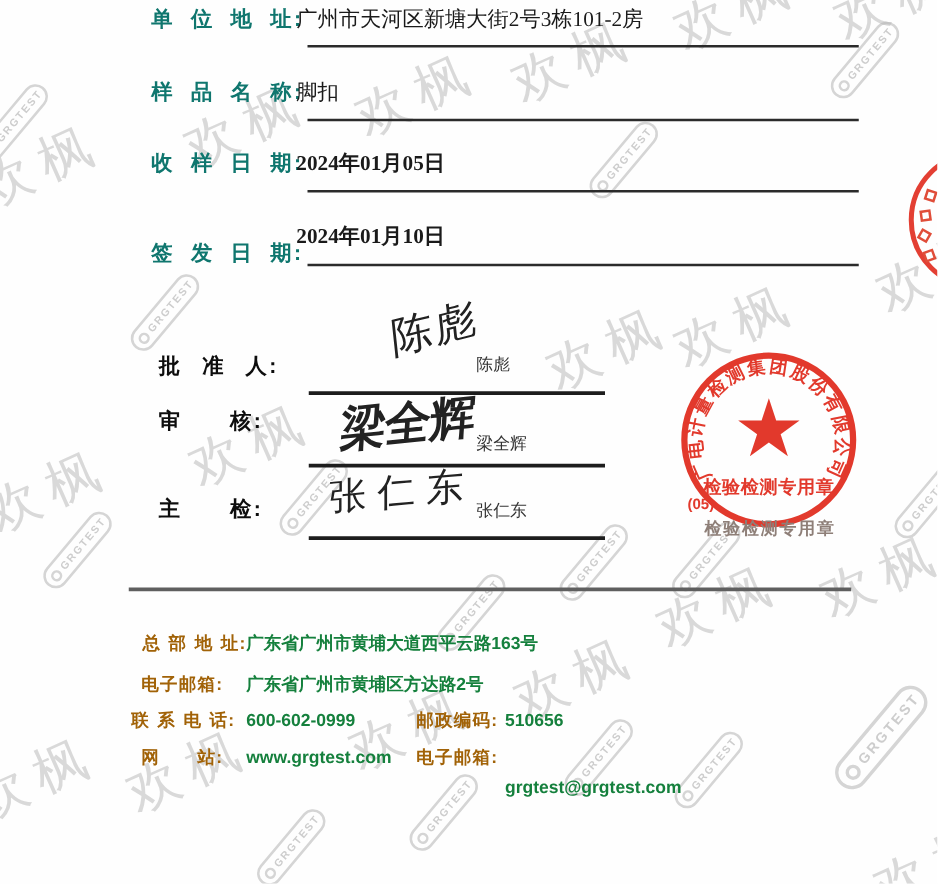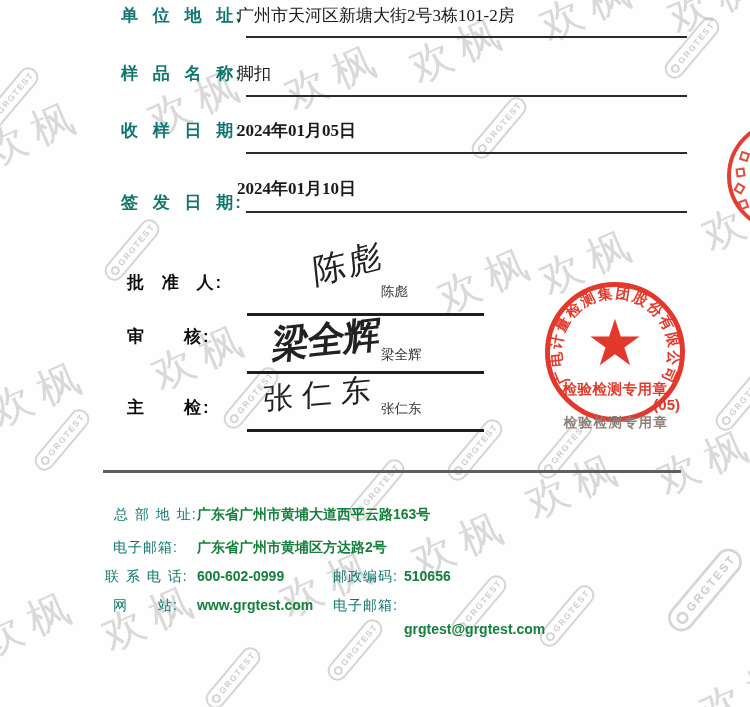--- a/index.html
+++ b/index.html
@@ -65,42 +65,42 @@
   .stamp svg{position:absolute;left:-5px;top:-5px;}
   .seal-star{
     position:absolute;left:0;top:24px;width:100%;text-align:center;
     font-size:64px;line-height:1;color:#e02b1d;
   }
   .seal-title{
     position:absolute;left:0;top:93px;width:100%;text-align:center;
     font-size:14.5px;font-weight:bold;color:#e02b1d;letter-spacing:.5px;white-space:nowrap;
   }
   .seal-number{
-    position:absolute;left:0;top:109px;width:100%;text-align:right;
-    font-size:15px;font-weight:bold;color:#e02b1d;
+    position:absolute;left:0;top:109px;width:100%;text-align:left;
+    font-size:12px;font-weight:bold;color:#e02b1d;
   }
   .seal-caption{
     position:absolute;left:556px;top:414px;width:120px;text-align:center;
     font-size:13.5px;font-weight:bold;letter-spacing:1.5px;color:#8e7f78;white-space:nowrap;
   }
   .edge-seal{
     position:absolute;left:727px;top:120px;width:112px;height:112px;
     border:4px solid #e02b1d;border-radius:50%;box-sizing:border-box;opacity:.9;
   }
   .edge-seal .mark{
     position:absolute;width:9px;height:9px;border:2px solid #dd3a24;box-sizing:border-box;
   }
   .edge-seal .m1{left:9px;top:28px;transform:rotate(18deg);}
   .edge-seal .m2{left:5px;top:44px;transform:rotate(-8deg);}
   .edge-seal .m3{left:4px;top:60px;transform:rotate(30deg);}
   .edge-seal .m4{left:8px;top:76px;transform:rotate(-20deg);}
   
   .divider{position:absolute;left:103px;top:470px;width:578px;height:3px;background:#5f5f5f;}
   .ftlabel{
-    position:absolute;font-size:14px;font-weight:normal;color:#0f766e;
+    position:absolute;font-size:14px;font-weight:bold;color:#a16207;
     letter-spacing:1px;word-spacing:1px;white-space:nowrap;line-height:18px;
   }
   .ftvalue{
     position:absolute;font-size:14px;font-weight:bold;color:#15803d;
     font-family:Liberation Sans, sans-serif;white-space:nowrap;line-height:18px;
   }
 </style>
 </head>
 <body>
 
@@ -203,21 +203,21 @@
     <div class="fvalue bolddate" style="top:120px">2024年01月05日</div>
     <div class="fline" style="top:152px"></div>
   </div>
   <div>
     <div class="flabel" style="top:192px">签 发 日 期:</div>
     <div class="fvalue bolddate" style="top:178px">2024年01月10日</div>
     <div class="fline" style="top:211px"></div>
   </div>
 
   <div>
-    <div class="slabel" style="top:272px">批 准 人:</div>
+    <div class="slabel" style="top:282px">批 准 人:</div>
     <div class="autograph ag1">陈彪</div>
     <div class="pname" style="top:283px">陈彪</div>
     <div class="sline" style="top:313px"></div>
   </div>
   <div>
     <div class="slabel" style="top:326px">审　　核:</div>
     <div class="autograph ag2">梁全辉</div>
     <div class="pname" style="top:346px">梁全辉</div>
     <div class="sline" style="top:371px"></div>
   </div>

